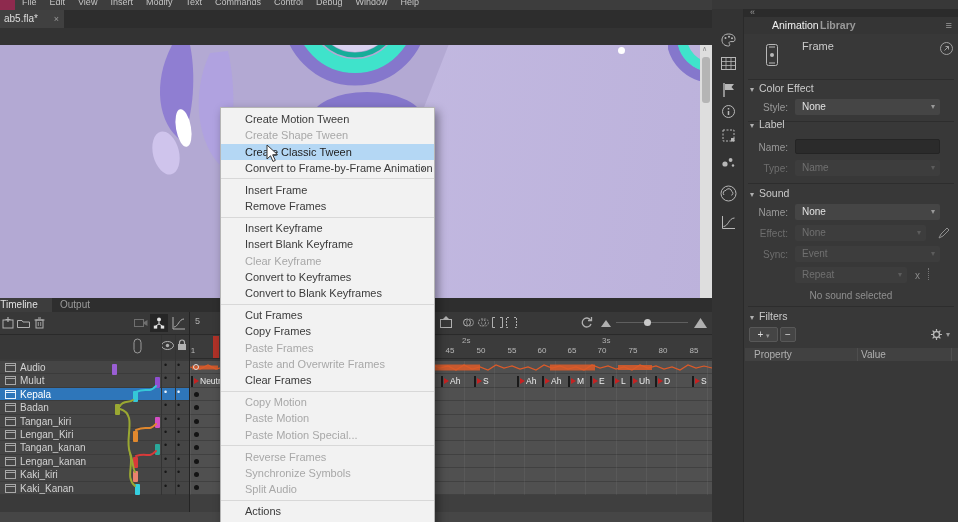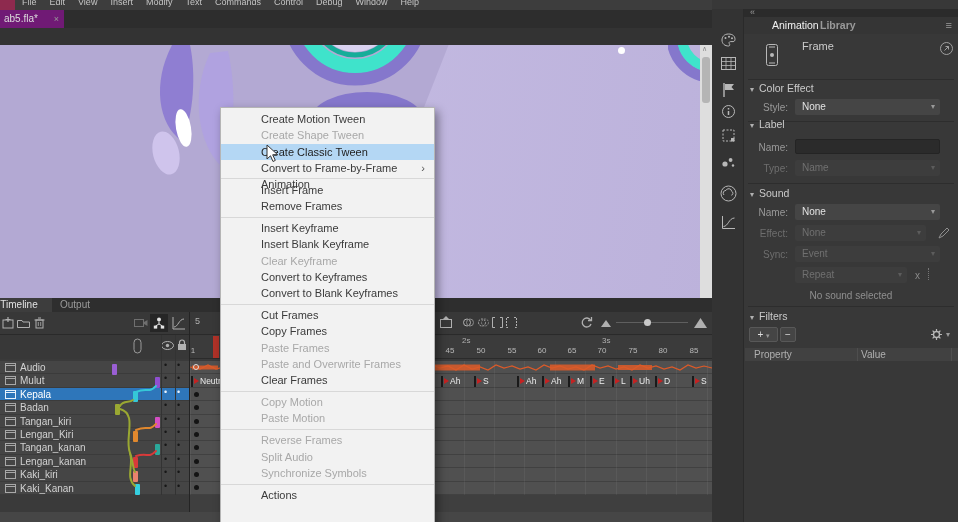--- a/index.html
+++ b/index.html
@@ -11,21 +11,21 @@
   
   #menubar{ left:0; top:0; width:958px; height:10px; background:#3d3d3d; overflow:hidden; }
   #menubar .items{ position:absolute; left:22px; top:-3px; display:flex; gap:13px;
                    font-size:9px; color:#c4c4c4; white-space:nowrap; }
   #logo{ left:0; top:0; width:15px; height:10px; background:#8e2a4e; }
   #wsbox{ left:895px; top:1px; width:60px; height:8px; background:#4a4a4a; border:1px solid #5c5c5c; border-radius:2px; }
   #wscaret{ left:882px; top:-2px; font-size:8px; color:#8f8f8f; }
 
   
   #tabrow{ left:0; top:10px; width:712px; height:18px; background:#2d2d2d; }
-  #doctab{ position:absolute; left:0; top:0; width:64px; height:18px; background:#701a75;
+  #doctab{ position:absolute; left:0; top:0; width:64px; height:18px; background:#404040;
            font-size:10px; color:#ddd; line-height:18px; padding-left:4px; }
   #doctab .x{ position:absolute; right:5px; top:0; color:#999; font-size:9px; }
 
   
   #editbar{ left:0; top:28px; width:712px; height:30px; background:#000000; border-bottom:1px solid #2a2a2a; font-size:10px;margin-top:42px; }
   #editbar span.t{ position:absolute; top:3px; color:#d6d6d6; }
   #zoombox{ position:absolute; left:648px; top:2px; width:50px; height:13px; background:#2c2c2c;
             font-size:9px; color:#ccc; text-align:center; line-height:13px; border-radius:1px; }
   #zoomcaret{ position:absolute; left:700px; top:3px; font-size:8px; color:#8f8f8f; }
 
@@ -74,21 +74,21 @@
   .kflag{ width:0; height:0; border-left:5px solid #c42222; border-top:3px solid transparent;
           border-bottom:3px solid transparent; margin-left:1px; display:inline-block; }
   .klab{ font-size:8.5px; color:#ececec; margin-left:1px; font-weight:normal; font-style:normal; }
   .fdot{ position:absolute; width:5px; height:5px; background:#141414; border-radius:50%; }
   .fring{ position:absolute; width:6px; height:6px; border:1.5px solid #dcdcdc; border-radius:50%; }
   .swatch{ position:absolute; width:5px; height:11px; border-radius:1px; }
 
   
   #ctx{ left:220px; top:107px; width:215px; height:440px; background:#f2f2f2;
         border:1px solid #b5b5b5; box-shadow:3px 4px 9px rgba(0,0,0,.4); padding-top:3px; z-index:50; }
-  .mi{ height:16.3px; line-height:16.3px; padding-left:40px; font-size:11px; color:#3a3a3a; position:relative; }
+  .mi{ height:16.3px; line-height:16.3px; padding-left:24px; font-size:11px; color:#3a3a3a; position:relative; }
   .mi.disabled{ color:#a8a8a8; }
   .mi.highlighted{ background:#b4d7f4; color:#222; }
   .msep{ border-top:1px solid #d8d8d8; margin:2.3px 0; }
   .marrow{ position:absolute; right:9px; top:0; font-size:11px; color:#555; }
 
   #cursor{ left:266px; top:144px; z-index:60; }
 
   
   #props{ left:712px; top:0; width:246px; height:522px; background:#383838; z-index:10; }
   #dock{ position:absolute; left:0; top:9px; width:32px; height:513px; background:#333;
@@ -517,24 +517,25 @@
     <div class="mi normal"><span>Convert to Blank Keyframes</span></div>
     <div class="msep"></div>
     <div class="mi normal"><span>Cut Frames</span></div>
     <div class="mi normal"><span>Copy Frames</span></div>
     <div class="mi disabled"><span>Paste Frames</span></div>
     <div class="mi disabled"><span>Paste and Overwrite Frames</span></div>
     <div class="mi normal"><span>Clear Frames</span></div>
     <div class="msep"></div>
     <div class="mi disabled"><span>Copy Motion</span></div>
     <div class="mi disabled"><span>Paste Motion</span></div>
+    <div class="mi disabled"><span>Paste Motion Special...</span></div>
     <div class="msep"></div>
     <div class="mi disabled"><span>Reverse Frames</span></div>
+    <div class="mi disabled"><span>Synchronize Symbols</span></div>
     <div class="mi disabled"><span>Split Audio</span></div>
-    <div class="mi disabled"><span>Synchronize Symbols</span></div>
     <div class="msep"></div>
     <div class="mi normal"><span>Actions</span></div>
   </div>
 
   <svg id="cursor" class="abs" width="13" height="19">
     <polygon points="1,1 1,15 4.5,11.8 7,17.5 9.3,16.4 6.7,10.8 11.5,10.6" fill="#fff" stroke="#333" stroke-width="1"></polygon>
   </svg>
 
   <div id="props" class="abs">
     <div id="ptopbar"></div>

